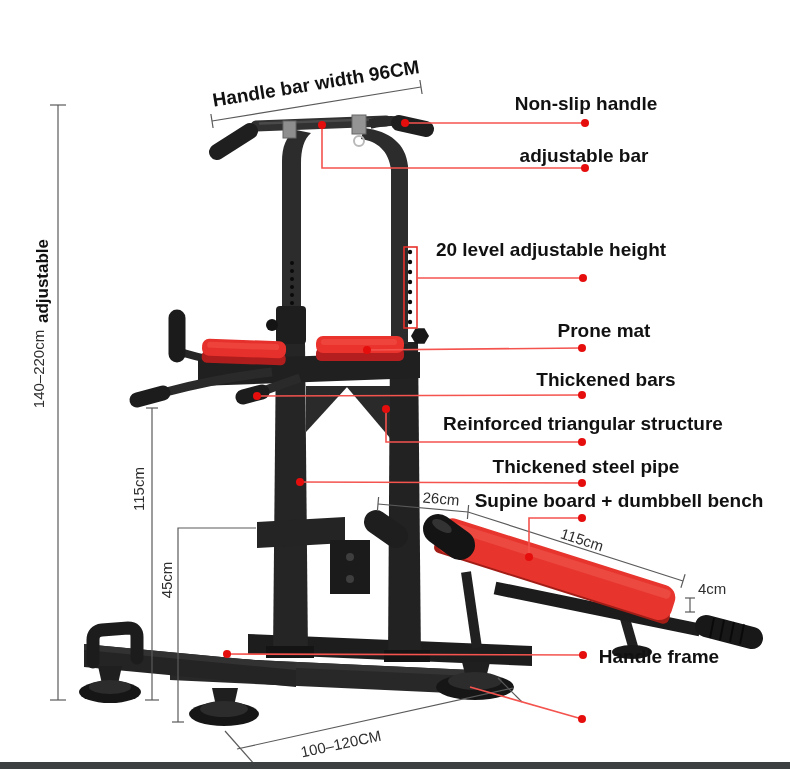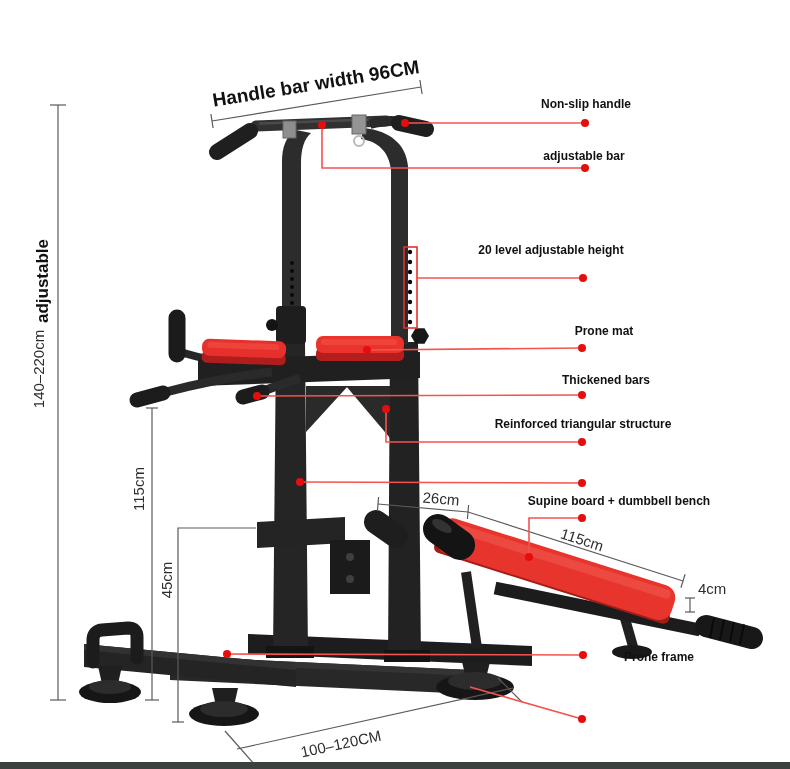--- a/index.html
+++ b/index.html
@@ -1,20 +1,20 @@
 <!DOCTYPE html>
 <html><head>
 <meta charset="utf-8">
 <style>
   html,body{margin:0;padding:0;background:#ffffff;}
   .stage{position:relative;width:790px;height:769px;background:#ffffff;overflow:hidden;
          font-family:"Liberation Sans", sans-serif;}
   .stage svg{position:absolute;left:0;top:0;}
   .lbl{position:absolute;white-space:nowrap;color:#111;}
-  .co{font-weight:bold;font-size:12px;line-height:20px;transform:translate(-50%,-50%);}
+  .co{font-weight:bold;font-size:19px;line-height:20px;transform:translate(-50%,-50%);}
   .dim{font-size:15px;color:#2e2e2e;line-height:18px;}
   .dim-b{font-weight:bold;}
   .floor{position:absolute;left:0;top:762px;width:790px;height:7px;background:#3d4040;}
 </style>
 </head>
 <body>
 
 <div class="stage">
 
 <svg width="790" height="769" viewBox="0 0 790 769">
@@ -217,22 +217,23 @@
     <circle cx="582" cy="719" r="4"></circle>
   </g>
 </svg>
 
   <div class="lbl co" style="left:586px;top:104px">Non-slip handle</div>
   <div class="lbl co" style="left:584px;top:156px">adjustable bar</div>
   <div class="lbl co" style="left:551px;top:250px">20 level adjustable height</div>
   <div class="lbl co" style="left:604px;top:331px">Prone mat</div>
   <div class="lbl co" style="left:606px;top:380px">Thickened bars</div>
   <div class="lbl co" style="left:583px;top:424px">Reinforced triangular structure</div>
+  <div class="lbl co" style="left:586px;top:467px">Thickened steel pipe</div>
   <div class="lbl co" style="left:619px;top:501px">Supine board + dumbbell bench</div>
-  <div class="lbl co" style="left:659px;top:657px">Prone frame</div>
+  <div class="lbl co" style="left:659px;top:657px">Handle frame</div>
 
   <div class="lbl dim dim-b" style="left:316px;top:84px;font-size:19px;transform:translate(-50%,-50%) rotate(-9.3deg);color:#111">Handle bar width 96CM</div>
 
   <div class="lbl dim dim-b" style="left:43px;top:281px;font-size:17px;color:#111;transform:translate(-50%,-50%) rotate(-90deg)">adjustable</div>
   <div class="lbl dim" style="left:39px;top:369px;transform:translate(-50%,-50%) rotate(-90deg)">140–220cm</div>
 
   <div class="lbl dim" style="left:139px;top:489px;transform:translate(-50%,-50%) rotate(-90deg)">115cm</div>
   <div class="lbl dim" style="left:167px;top:580px;transform:translate(-50%,-50%) rotate(-90deg)">45cm</div>
 
   <div class="lbl dim" style="left:441px;top:499px;transform:translate(-50%,-50%) rotate(5deg)">26cm</div>

